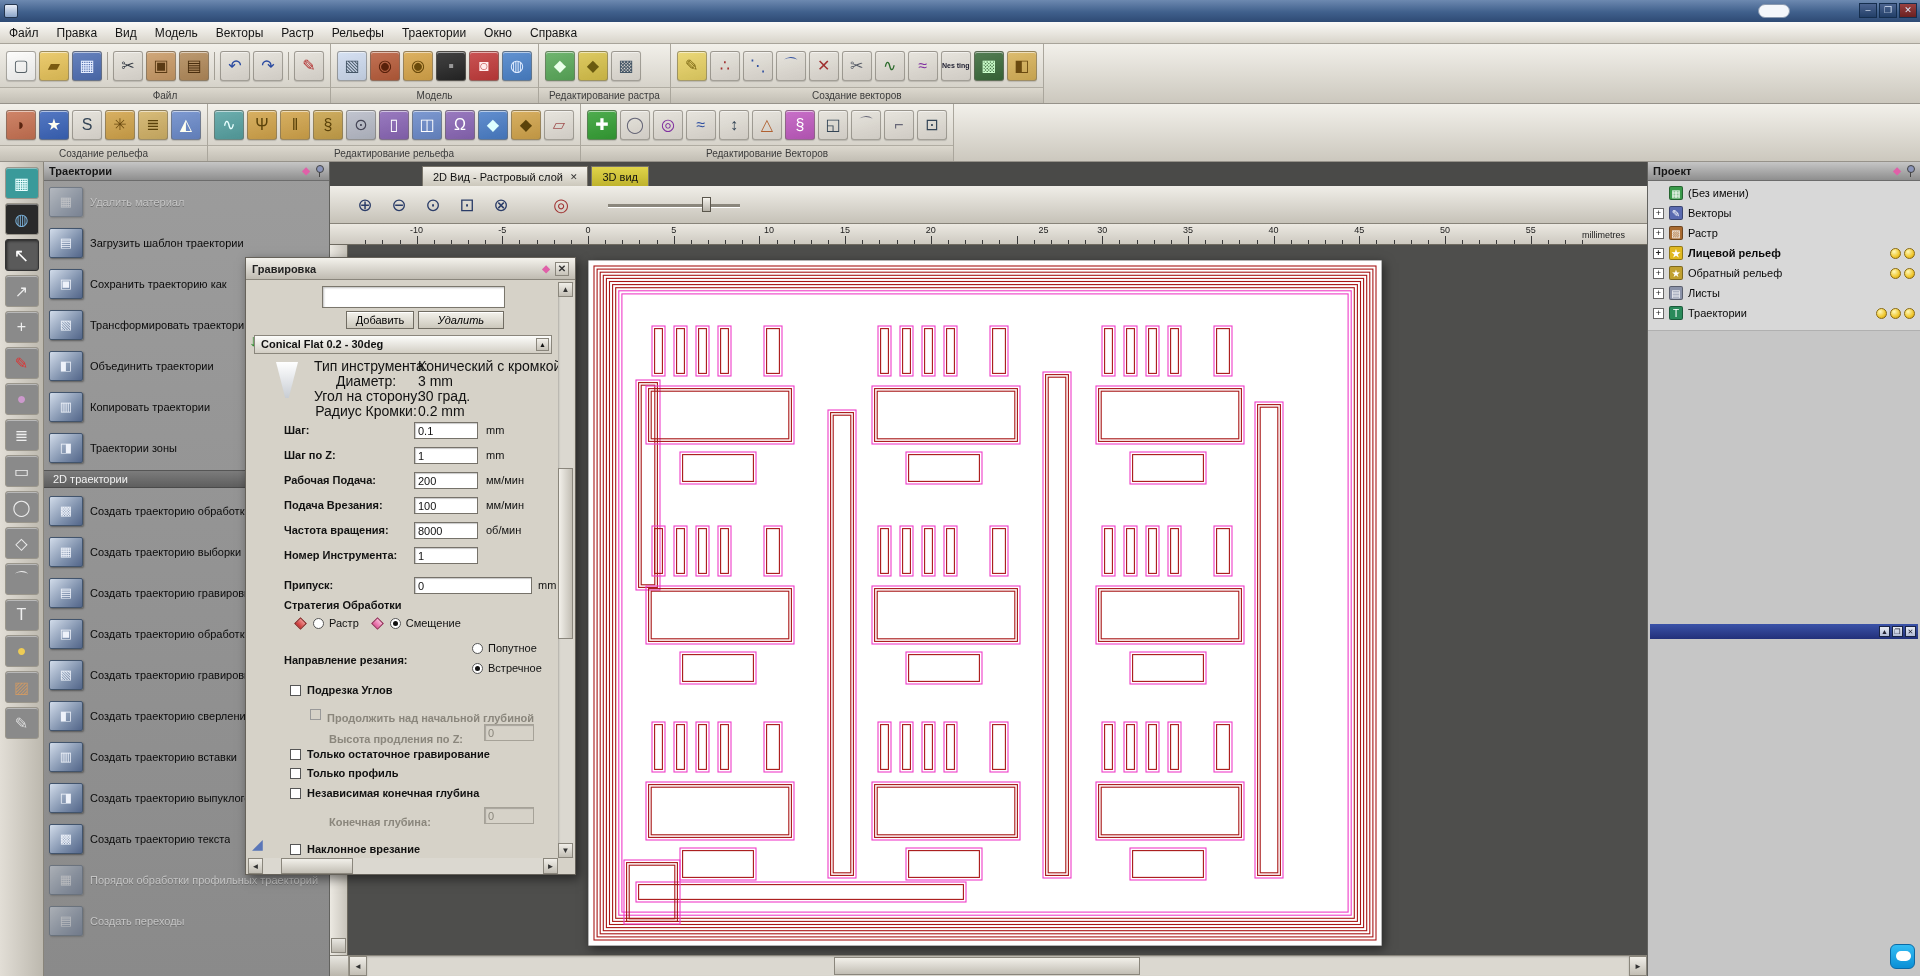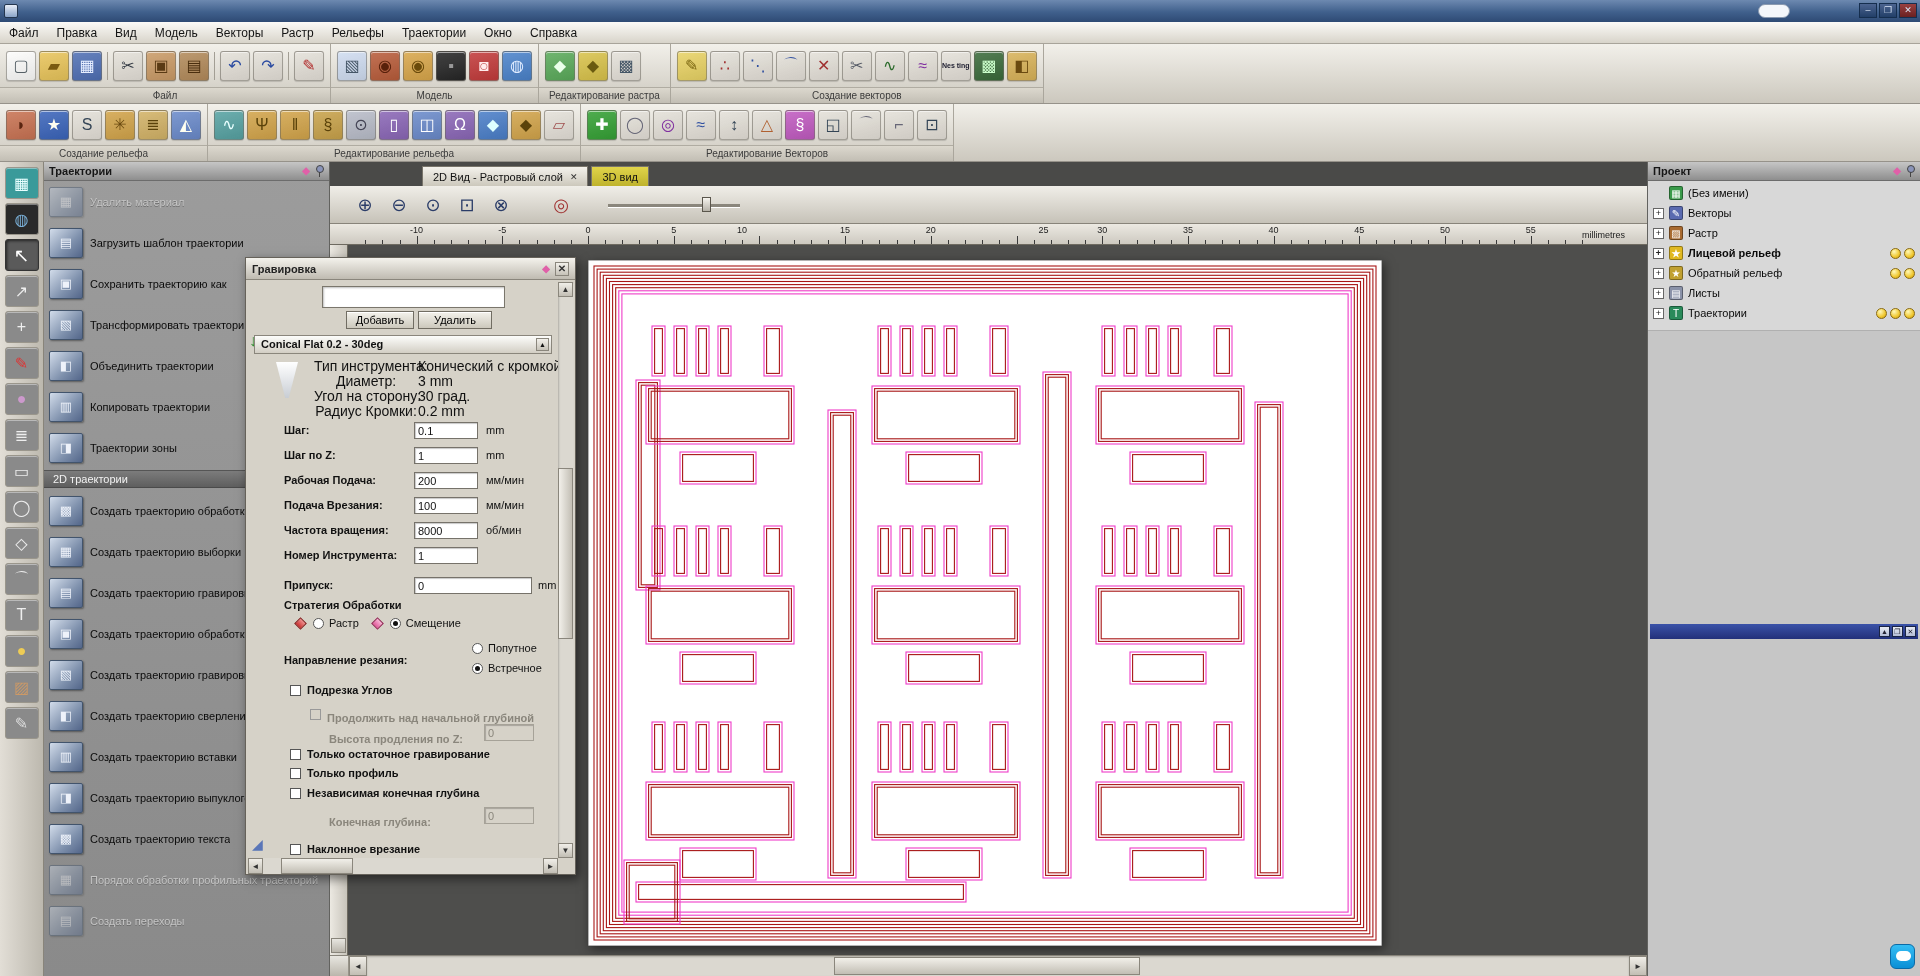--- a/index.html
+++ b/index.html
@@ -85,21 +85,21 @@
 .bb-btn{width:11px;height:11px;background:linear-gradient(#e8ecf4,#b4bcd6);border:1px solid #1a2444;font-size:7px;line-height:9px;text-align:center;color:#223;}
 #chat-icon{position:absolute;left:1890px;top:944px;width:25px;height:25px;border-radius:6px;background:linear-gradient(#34bdf4,#0a8fd6);border:1px solid #0a6aa6;z-index:95;}
 #chat-icon::before{content:"";position:absolute;left:5px;top:6px;width:15px;height:10px;border-radius:5px;background:#fff;}
 
 #dlg{position:absolute;left:245px;top:257px;width:331px;height:618px;background:#d6d2c8;border:1px solid #66625a;box-shadow:3px 4px 10px rgba(0,0,0,.5);z-index:60;font-size:11px;color:#111;}
 #dlg-title{position:absolute;top:0;left:0;right:0;height:22px;background:linear-gradient(#f4f2ec,#bfbbb1);border-bottom:1px solid #8a867c;display:flex;align-items:center;padding:0 6px;font-weight:bold;color:#222;gap:5px;}
 .dlg-close{font-size:10px;color:#333;border:1px solid #8a867c;width:14px;height:14px;line-height:12px;text-align:center;background:linear-gradient(#f2f0ea,#c6c2b8);}
 #dlg-listbox{position:absolute;left:76px;top:28px;width:183px;height:22px;background:#fff;border:1px solid #7a766c;box-shadow:inset 1px 1px 2px rgba(0,0,0,.25);}
 .dbtn{position:absolute;height:18px;font-family:"Liberation Sans",sans-serif;font-size:11px;background:linear-gradient(#f4f2ec,#ccc8bc);border:1px solid #716d63;box-shadow:inset 0 1px 0 #fff;}
 #btn-add{left:100px;top:53px;width:68px;}
-#btn-remove{left:172px;top:53px;width:74px;}
+#btn-remove{left:172px;top:53px;width:86px;font-style:italic;}
 #green-arrow{position:absolute;left:3px;top:74px;font-size:16px;font-weight:bold;color:#2a8a2a;}
 #tool-header{position:absolute;left:8px;top:77px;width:298px;height:19px;background:linear-gradient(#fdfdfb,#d2cec4);border:1px solid #8a867c;font-weight:bold;line-height:17px;padding-left:6px;}
 #tool-collapse{position:absolute;right:2px;top:2px;width:13px;height:13px;font-size:7px;line-height:11px;text-align:center;border:1px solid #8a867c;background:linear-gradient(#f2f0ea,#c6c2b8);}
 #cone-icon{position:absolute;left:30px;top:104px;width:22px;height:36px;background:linear-gradient(#ffffff,#c8cdd4);clip-path:polygon(0 0,100% 0,58% 100%,42% 100%);filter:drop-shadow(1px 1px 1px rgba(0,0,0,.35));}
 .tinfo{position:absolute;left:68px;height:14px;font-size:14px;white-space:nowrap;text-align:center;}
 .tinfo .til{display:inline-block;width:104px;}
 .drow{position:absolute;display:flex;align-items:center;white-space:nowrap;}
 .dlabel{font-weight:bold;}
 .dinput{position:absolute;height:17px;background:#fff;border:1px solid #76726a;box-shadow:inset 1px 1px 1px rgba(0,0,0,.22);font-size:11px;padding:1px 3px;font-family:"Liberation Sans",sans-serif;color:#111;}
 .dinput.dis{background:#d6d2c8;color:#8a867c;border-color:#a6a298;}
@@ -400,21 +400,21 @@
         <div class="rtick" style="left: 292.3px; height: 4px;"></div>
         <div class="rtick" style="left: 309.4px; height: 4px;"></div>
         <div class="rtick" style="left: 326.6px; height: 4px;"></div>
         <div class="rtick" style="left: 343.7px; height: 8px;"></div>
         <div class="rlabel" style="left: 343.7px;">5</div>
         <div class="rtick" style="left: 360.8px; height: 4px;"></div>
         <div class="rtick" style="left: 378px; height: 4px;"></div>
         <div class="rtick" style="left: 395.1px; height: 4px;"></div>
         <div class="rtick" style="left: 412.3px; height: 4px;"></div>
         <div class="rtick" style="left: 429.4px; height: 8px;"></div>
-        <div class="rlabel" style="left: 412px;">10</div>
+        <div class="rlabel" style="left: 439px;">10</div>
         <div class="rtick" style="left: 446.5px; height: 4px;"></div>
         <div class="rtick" style="left: 463.7px; height: 4px;"></div>
         <div class="rtick" style="left: 480.8px; height: 4px;"></div>
         <div class="rtick" style="left: 498px; height: 4px;"></div>
         <div class="rtick" style="left: 515.1px; height: 8px;"></div>
         <div class="rlabel" style="left: 515.1px;">15</div>
         <div class="rtick" style="left: 532.2px; height: 4px;"></div>
         <div class="rtick" style="left: 549.4px; height: 4px;"></div>
         <div class="rtick" style="left: 566.5px; height: 4px;"></div>
         <div class="rtick" style="left: 583.7px; height: 4px;"></div>

